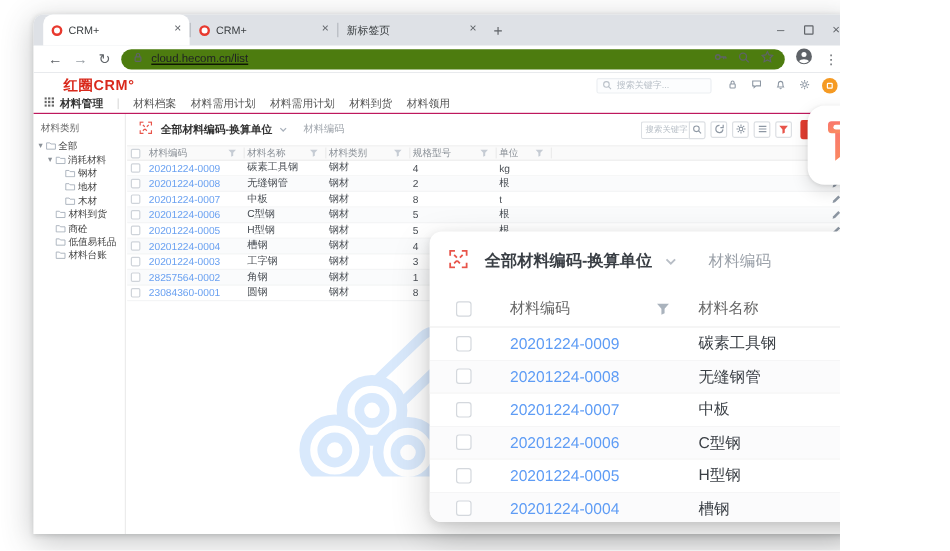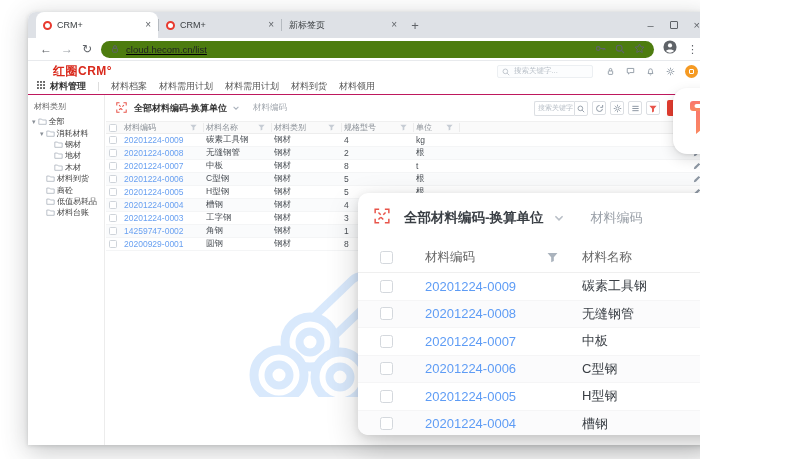--- a/index.html
+++ b/index.html
@@ -521,37 +521,37 @@
                   <div class="td pcell">
                     <svg width="8" height="8" viewBox="0 0 10 10">
                       <path d="M1 9l.7-2.6L7 1.1 8.9 3 3.6 8.3z" fill="#8d97a3"></path>
                     </svg>
                   </div>
                 </div>
                 <div class="tgrid trow">
                   <div>
                     <span class="cb"></span>
                   </div>
-                  <div class="td code">14259747-0002</div>
+                  <div class="td code">28257564-0002</div>
                   <div class="td">角钢</div>
                   <div class="td">钢材</div>
                   <div class="td">1</div>
                   <div class="td"></div>
                   <div class="td"></div>
                   <div class="td pcell">
                     <svg width="8" height="8" viewBox="0 0 10 10">
                       <path d="M1 9l.7-2.6L7 1.1 8.9 3 3.6 8.3z" fill="#8d97a3"></path>
                     </svg>
                   </div>
                 </div>
                 <div class="tgrid trow">
                   <div>
                     <span class="cb"></span>
                   </div>
-                  <div class="td code">20200929-0001</div>
+                  <div class="td code">23084360-0001</div>
                   <div class="td">圆钢</div>
                   <div class="td">钢材</div>
                   <div class="td">8</div>
                   <div class="td"></div>
                   <div class="td"></div>
                   <div class="td pcell">
                     <svg width="8" height="8" viewBox="0 0 10 10">
                       <path d="M1 9l.7-2.6L7 1.1 8.9 3 3.6 8.3z" fill="#8d97a3"></path>
                     </svg>
                   </div>

